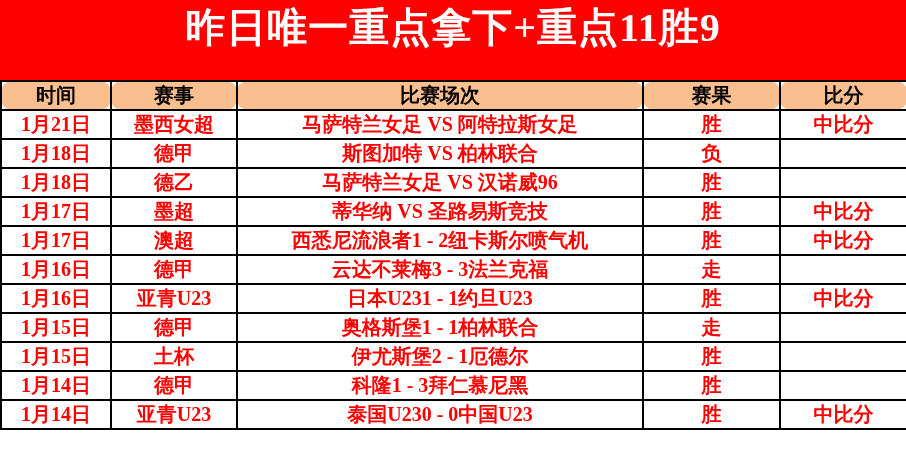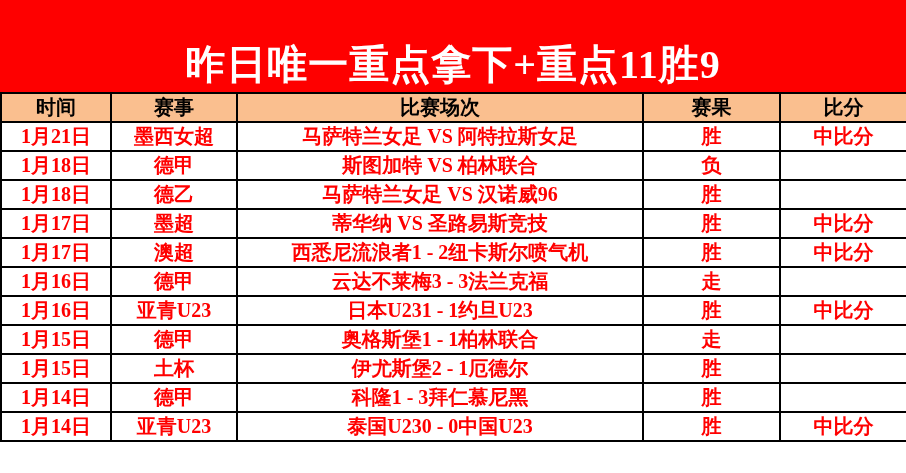--- a/index.html
+++ b/index.html
@@ -10,24 +10,24 @@
   }
   #page {
     position: relative;
     width: 906px;
     height: 473px;
     overflow: hidden;
     background: #ffffff;
   }
   .banner {
     width: 906px;
-    height: 92px;
+    height: 80px;
     background: #fe0000;
     display: flex;
-    align-items: flex-end;
+    align-items: flex-start;
     justify-content: center;
   }
   .banner-text {
     color: #ffffff;
     font-size: 40px;
     font-weight: bold;
     letter-spacing: 1px;
     white-space: nowrap;
   }
   table.results {
@@ -43,20 +43,21 @@
     padding: 0;
     overflow: hidden;
     white-space: nowrap;
   }
   table.results th {
     height: 25px;
     background: #fabf8f;
     color: #000000;
     font-size: 20px;
     font-weight: bold;
+    border-radius: 11px;
   }
   table.results td {
     height: 24px;
     font-size: 20px;
     font-weight: bold;
     color: #ff0000;
     background: #ffffff;
   }
   td.result-win {
     background: #ffff00;

